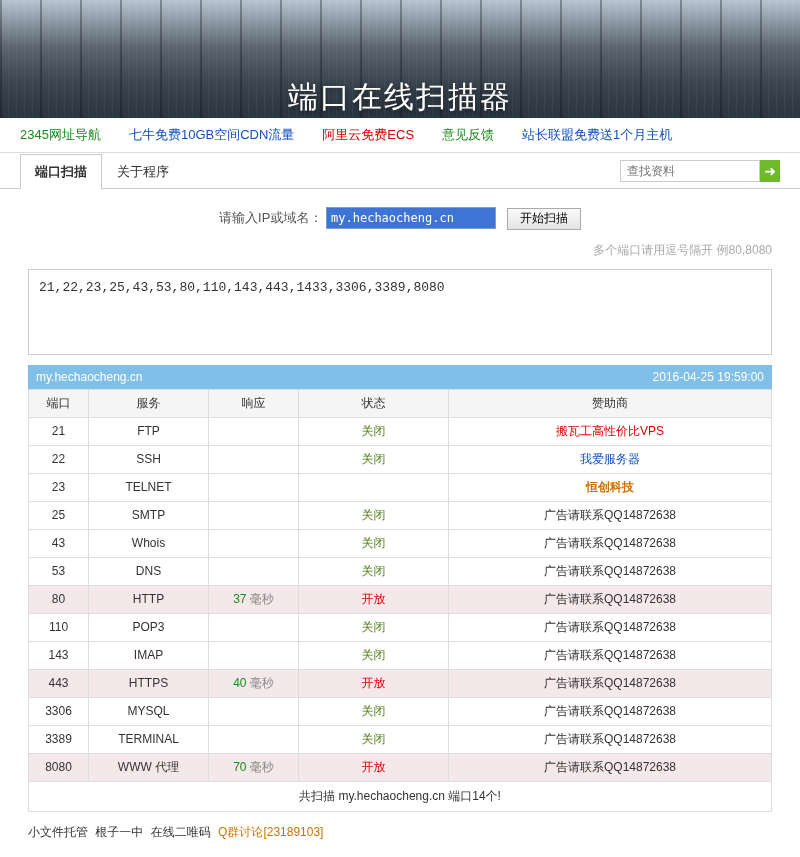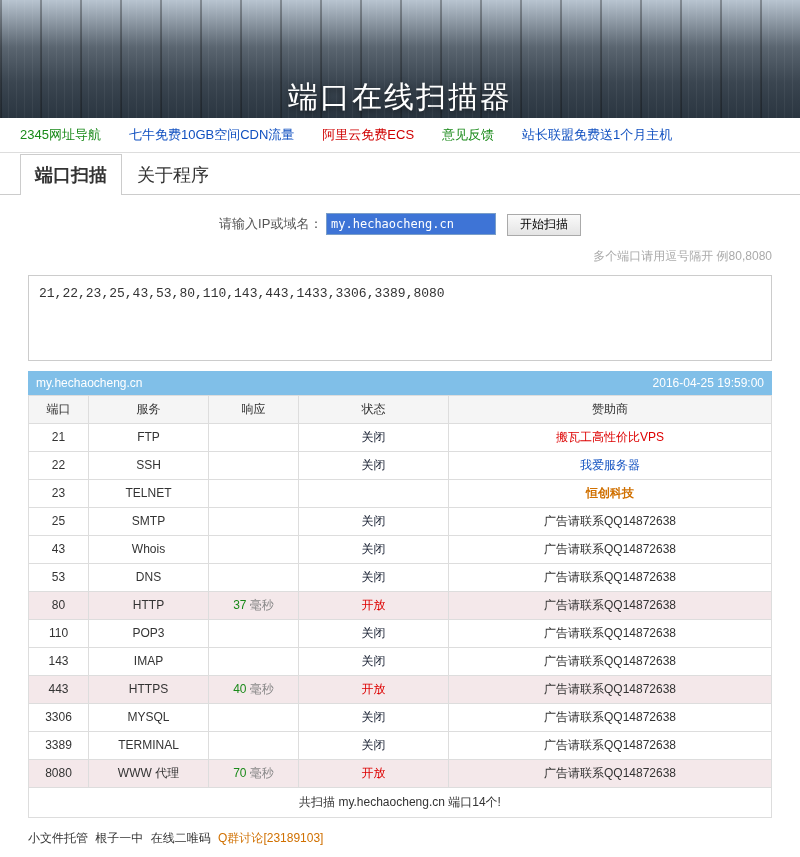--- a/index.html
+++ b/index.html
@@ -42,21 +42,21 @@
 .tabs-row {
   display: flex;
   align-items: center;
   padding: 0 20px;
   border-bottom: 1px solid #ccc;
   position: relative;
 }
 .tab {
   padding: 8px 14px;
   cursor: pointer;
-  font-size: 18px;
+  font-size: 13px;
   border: 1px solid transparent;
   border-bottom: none;
   position: relative;
   top: 1px;
 }
 .tab.active {
   font-weight: bold;
   border-color: #ccc;
   background: #fff;
 }
@@ -152,21 +152,21 @@
 .results-table th {
   background: #f5f5f5;
   font-weight: normal;
 }
 .results-table tr.open td { background: #f4e8ea; }
 .results-table .col-port { width: 60px; }
 .results-table .col-service { width: 120px; }
 .results-table .col-resp { width: 90px; }
 .results-table .col-status { width: 150px; }
 
-.st-closed { color: #0f172a; }
+.st-closed { color: #4d7c0f; }
 .st-open { color: #d00; }
 .sp-red { color: #d00; }
 .sp-blue { color: #1050c0; }
 .sp-orange { color: #d07000; font-weight: bold; }
 .resp-g { color: #1a8a1a; }
 .resp-ms { color: #888; }
 
 .summary {
   margin: 0 28px;
   border: 1px solid #ddd;
@@ -190,20 +190,26 @@
 
   <div class="banner">
     <div class="banner-title">端口在线扫描器</div>
   </div>
 
   <div class="topnav" id="topnav"><a href="#" style="color: rgb(26, 138, 26);">2345网址导航</a><a href="#" style="color: rgb(16, 80, 192);">七牛免费10GB空间CDN流量</a><a href="#" style="color: rgb(208, 0, 0);">阿里云免费ECS</a><a href="#" style="color: rgb(26, 138, 26);">意见反馈</a><a href="#" style="color: rgb(16, 80, 192);">站长联盟免费送1个月主机</a></div>
 
   <div class="tabs-row">
     <div class="tab active">端口扫描</div>
     <div class="tab">关于程序</div>
+    <div class="search-wrap">
+      <input class="search-input" placeholder="查找资料" style="">
+      <button class="search-btn">
+        <span>➜</span>
+      </button>
+    </div>
   </div>
 
   <div class="scan-form">
     <span class="scan-label">请输入IP或域名：</span>
     <input class="ip-input" value="my.hechaocheng.cn" style="">
     &nbsp;
     <button class="scan-btn">开始扫描</button>
   </div>
   <div class="hint">多个端口请用逗号隔开 例80,8080</div>
 

